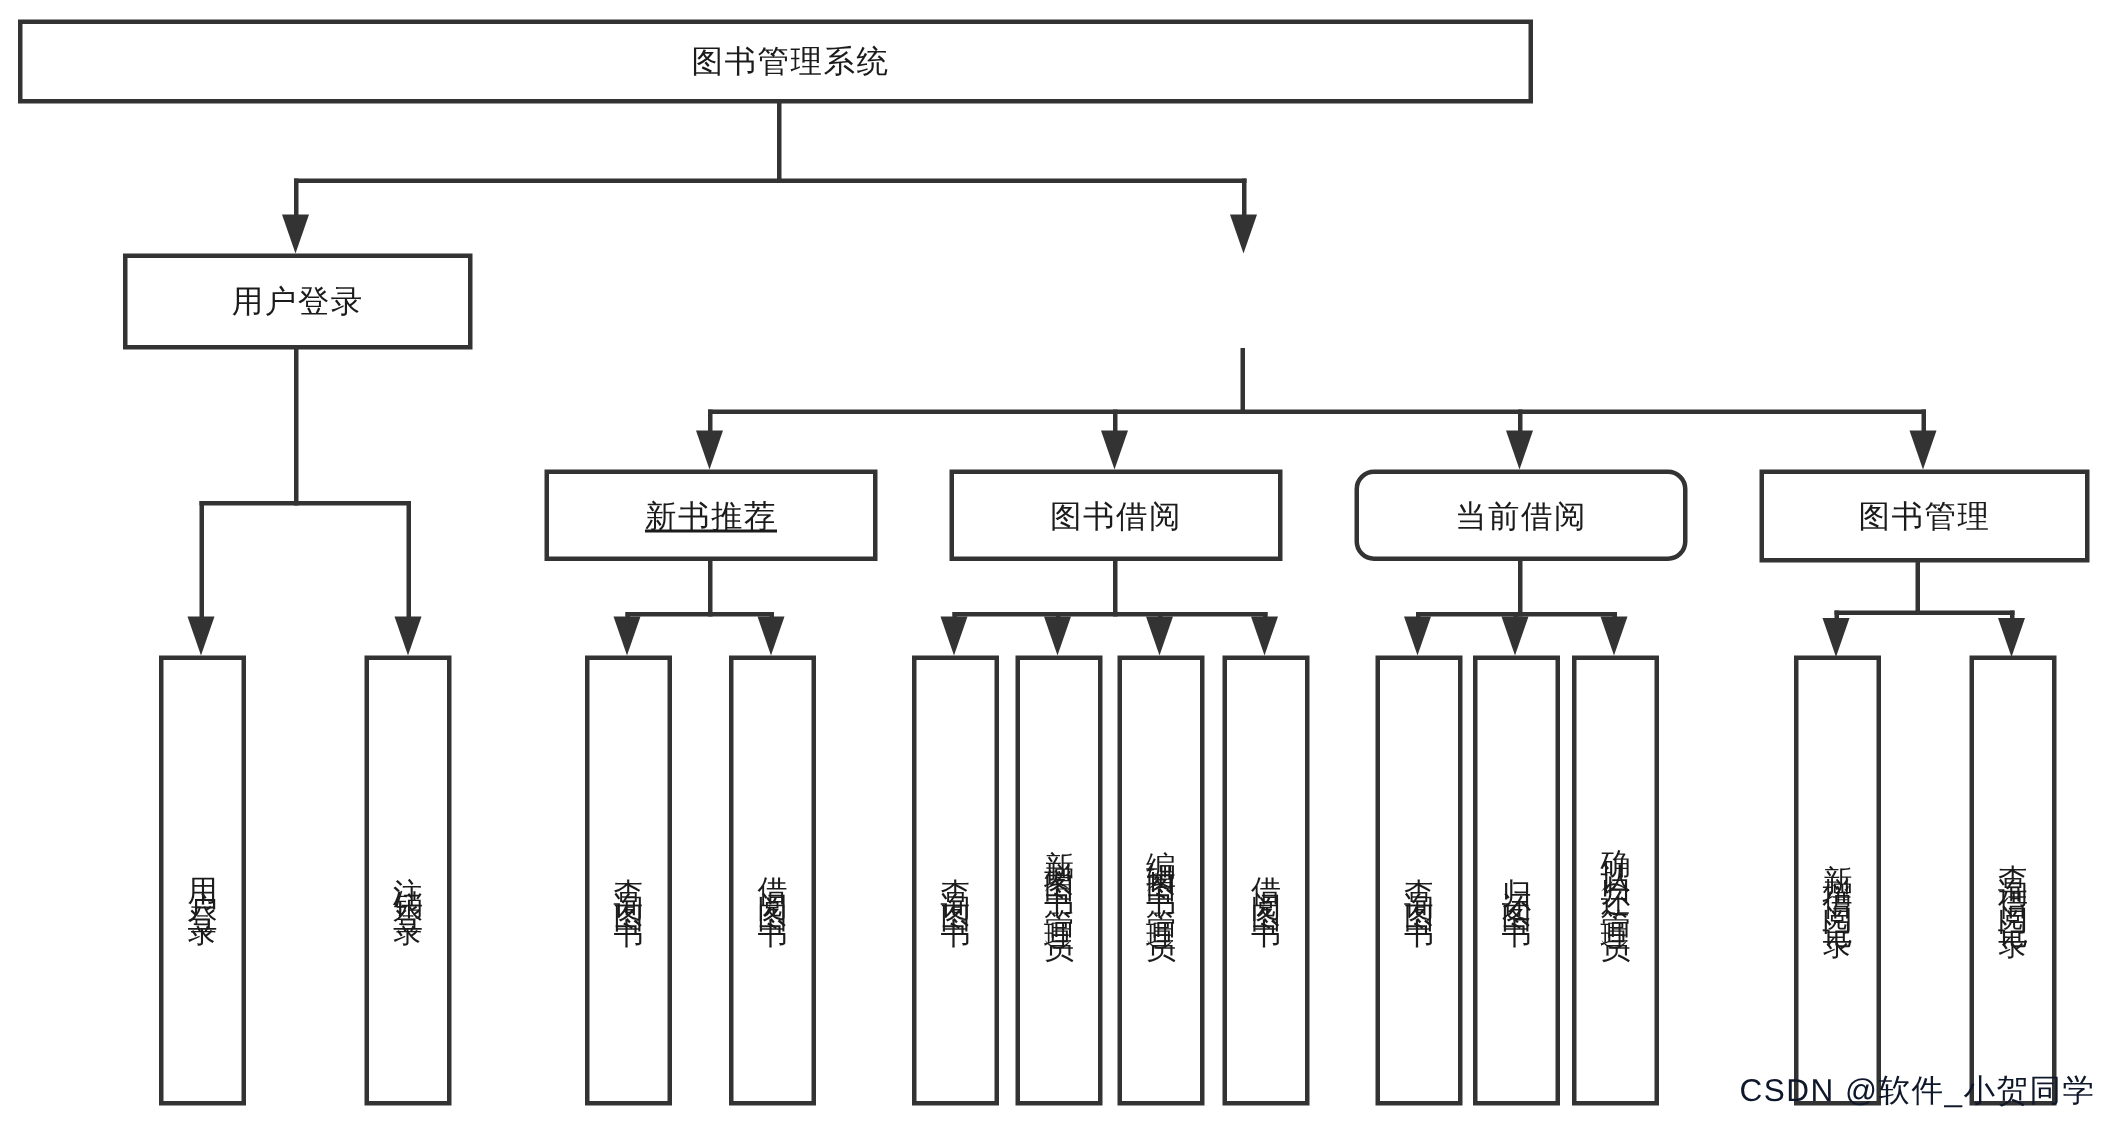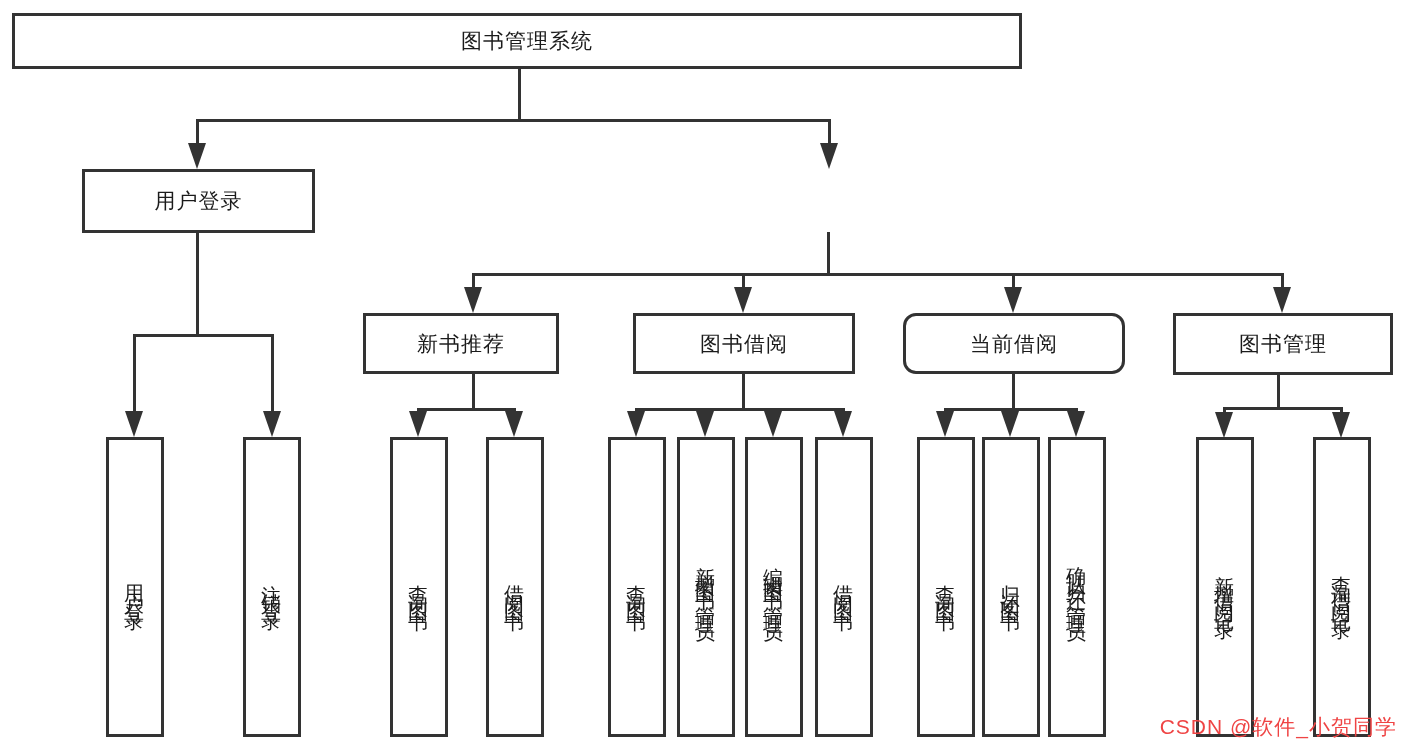--- a/index.html
+++ b/index.html
@@ -45,36 +45,36 @@
     position:absolute;
     width:0;height:0;
     border-left:9px solid transparent;
     border-right:9px solid transparent;
     border-top:26px solid #333333;
   }
   .watermark{
     position:absolute;
     right:8px;bottom:6px;
     font-size:21px;
-    color:#ef4444;
+    color:#0f172a;
     letter-spacing:1px;
     white-space:nowrap;
   }
 </style>
 </head>
 <body>
 
 <div class="canvas">
 
   <div class="node" style="left:12px;top:13px;width:1010px;height:56px;padding-left:20px;">图书管理系统</div>
 
   <div class="node" style="left:82px;top:169px;width:233px;height:64px;">用户登录</div>
 
 
-  <div class="node" style="left:363px;top:313px;width:196px;height:61px;">新书推荐</div>
+  <div class="node" style="left:363px;top:313px;width:222px;height:61px;text-decoration:underline;">新书推荐</div>
 
   <div class="node" style="left:633px;top:313px;width:222px;height:61px;">图书借阅</div>
 
   <div class="node" style="left:903px;top:313px;width:222px;height:61px;border-radius:13px;">当前借阅</div>
 
   <div class="node" style="left:1173px;top:313px;width:220px;height:62px;">图书管理</div>
 
   <div class="leaf" style="left:106px;">用户登录</div>
   <div class="leaf" style="left:243px;">注销登录</div>
 

